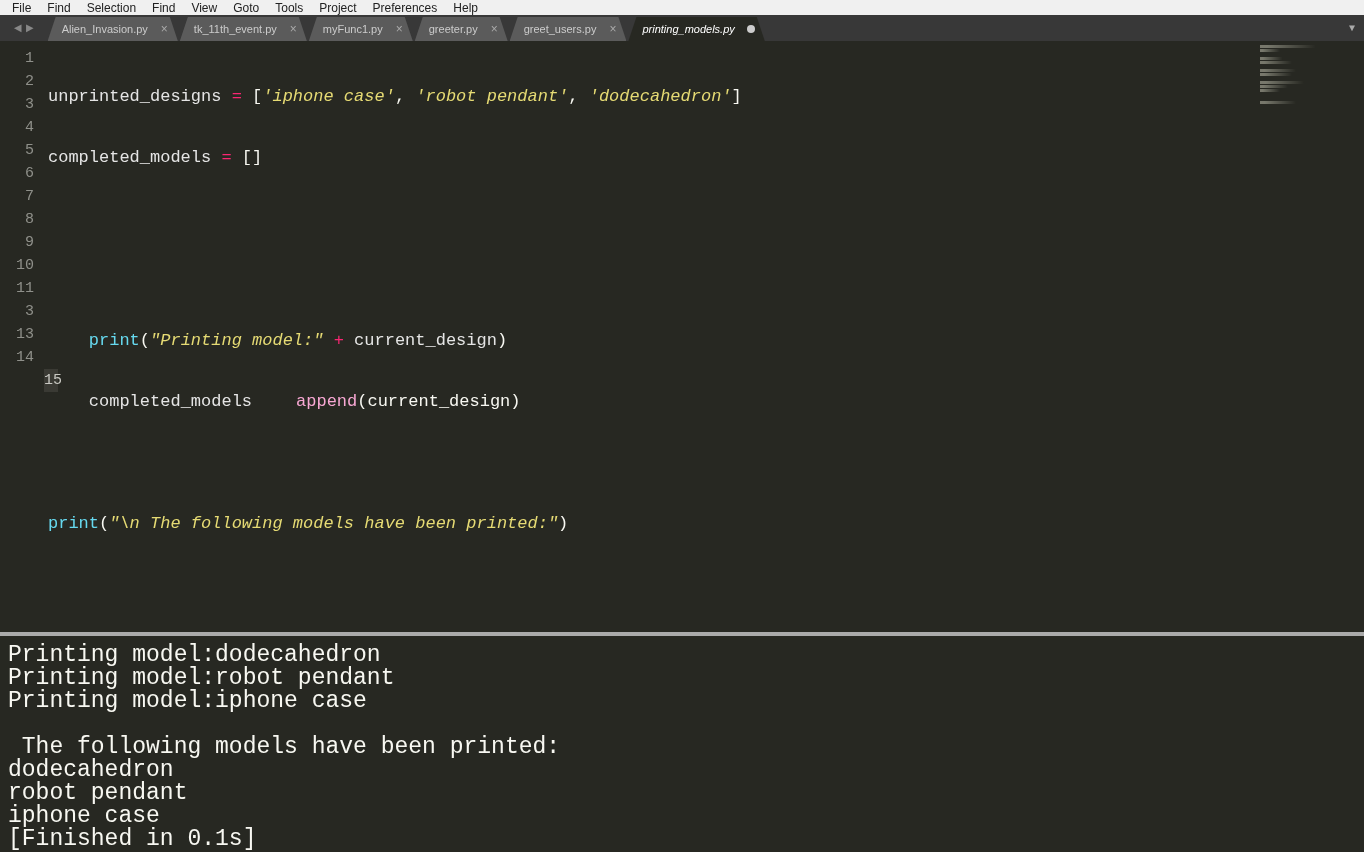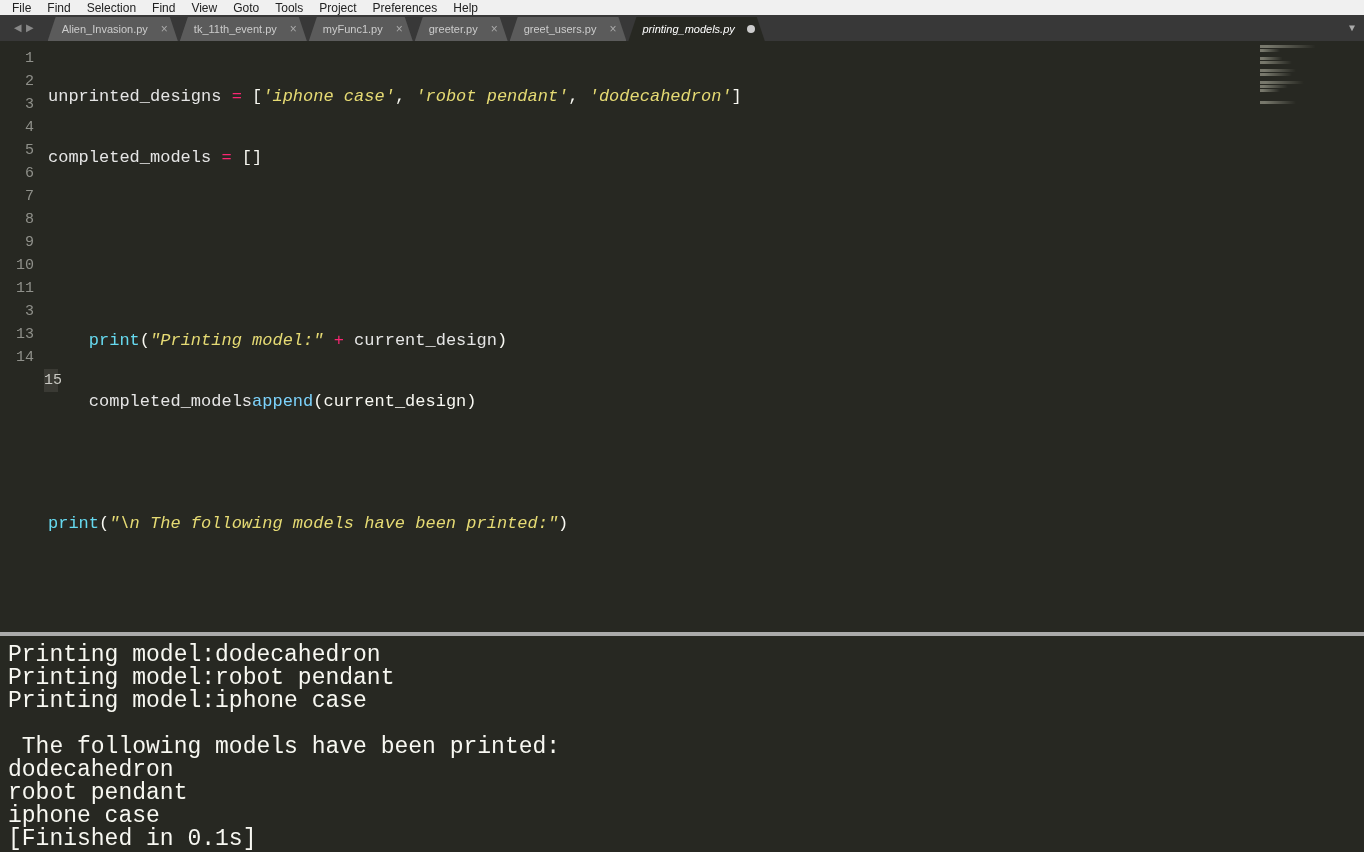--- a/index.html
+++ b/index.html
@@ -149,21 +149,21 @@
   font-size: 23px;
   padding: 8px 8px;
   white-space: pre;
   line-height: 23px;
 }
 
 .s-kw { color: #f92672; }
 .s-str { color: #e6db74; font-style: italic; }
 .s-id { color: #e5e5e5; }
 .s-fn { color: #66d9ef; }
-.s-fnname { color: #7dd3fc; }
+.s-fnname { color: #f9a8d4; margin-left: 44px; }
 .s-op { color: #f92672; }
 .s-pun { color: #f8f8f2; }
 </style>
 </head>
 <body>
 
 <div class="menubar">
   <div class="menu-item">File</div>
   <div class="menu-item">Find</div>
   <div class="menu-item">Selection</div>

